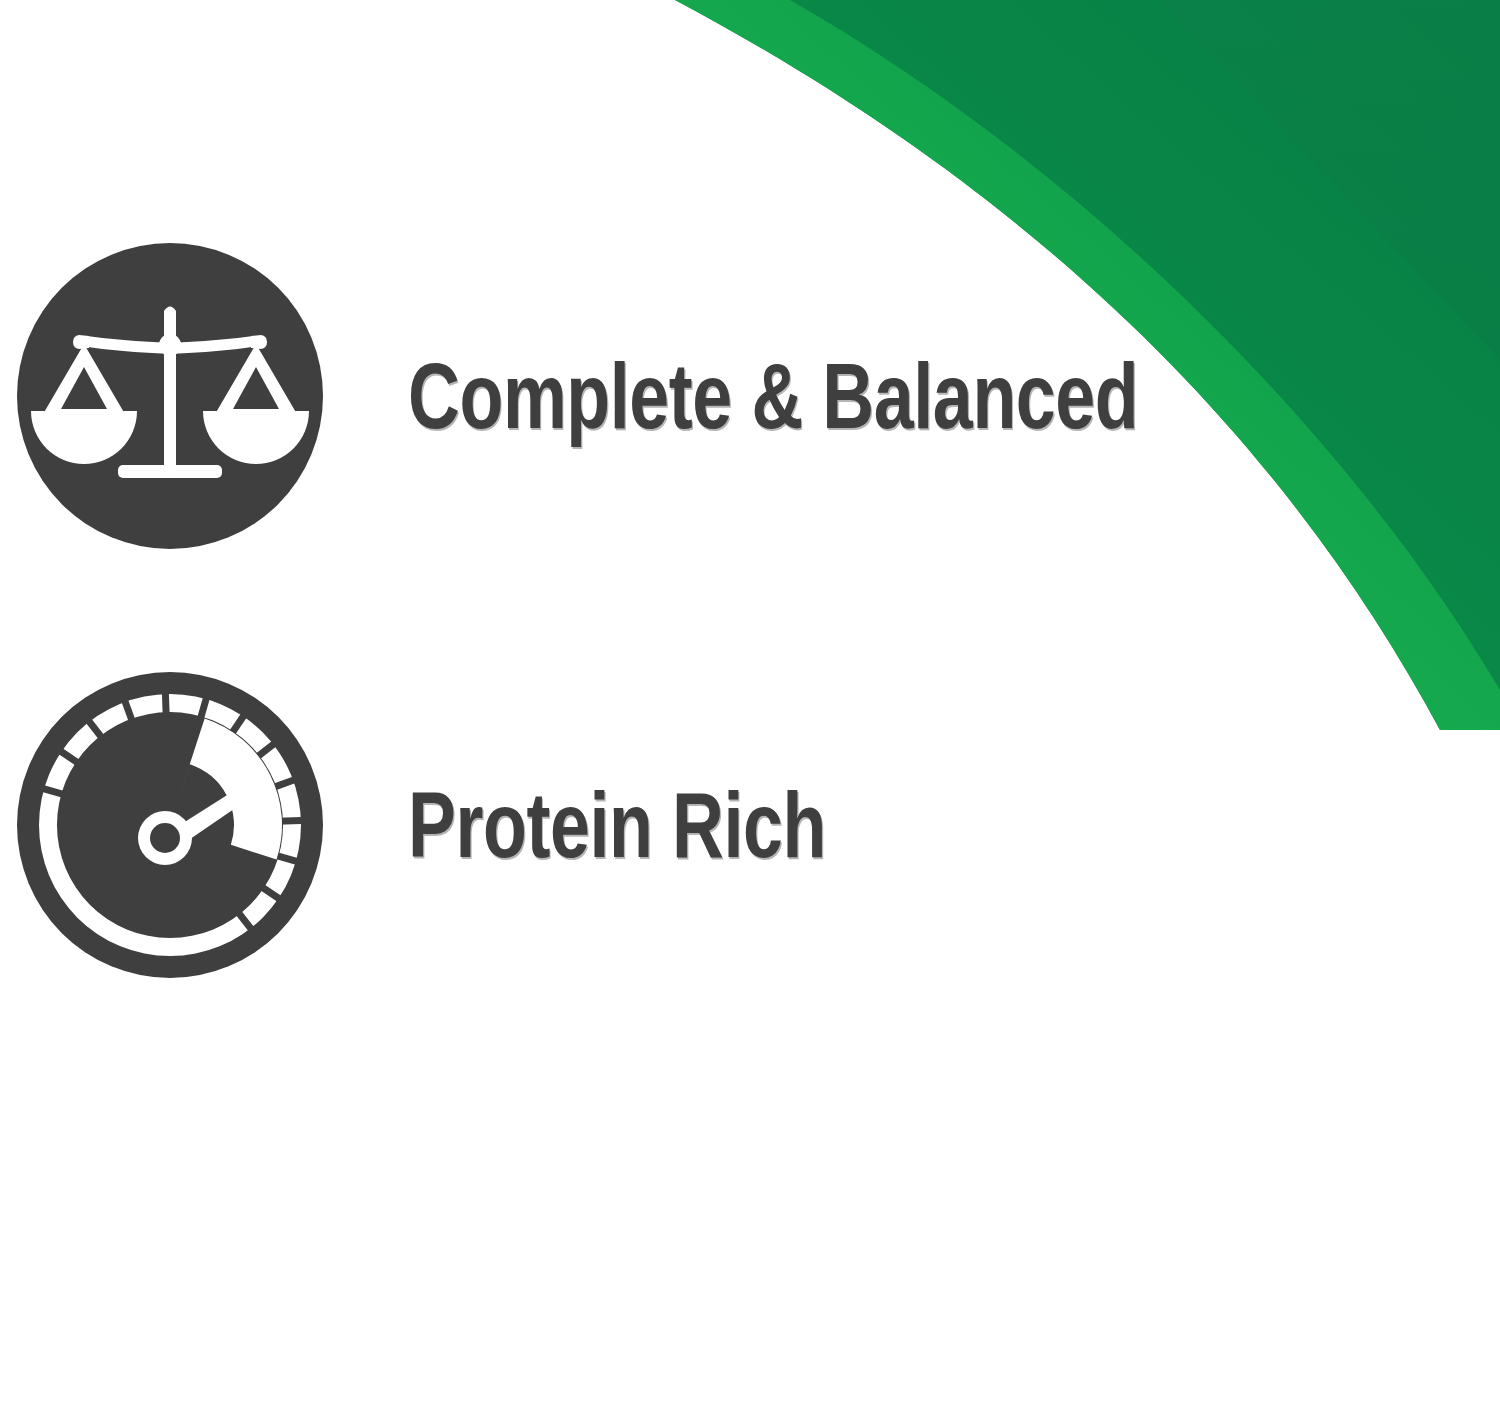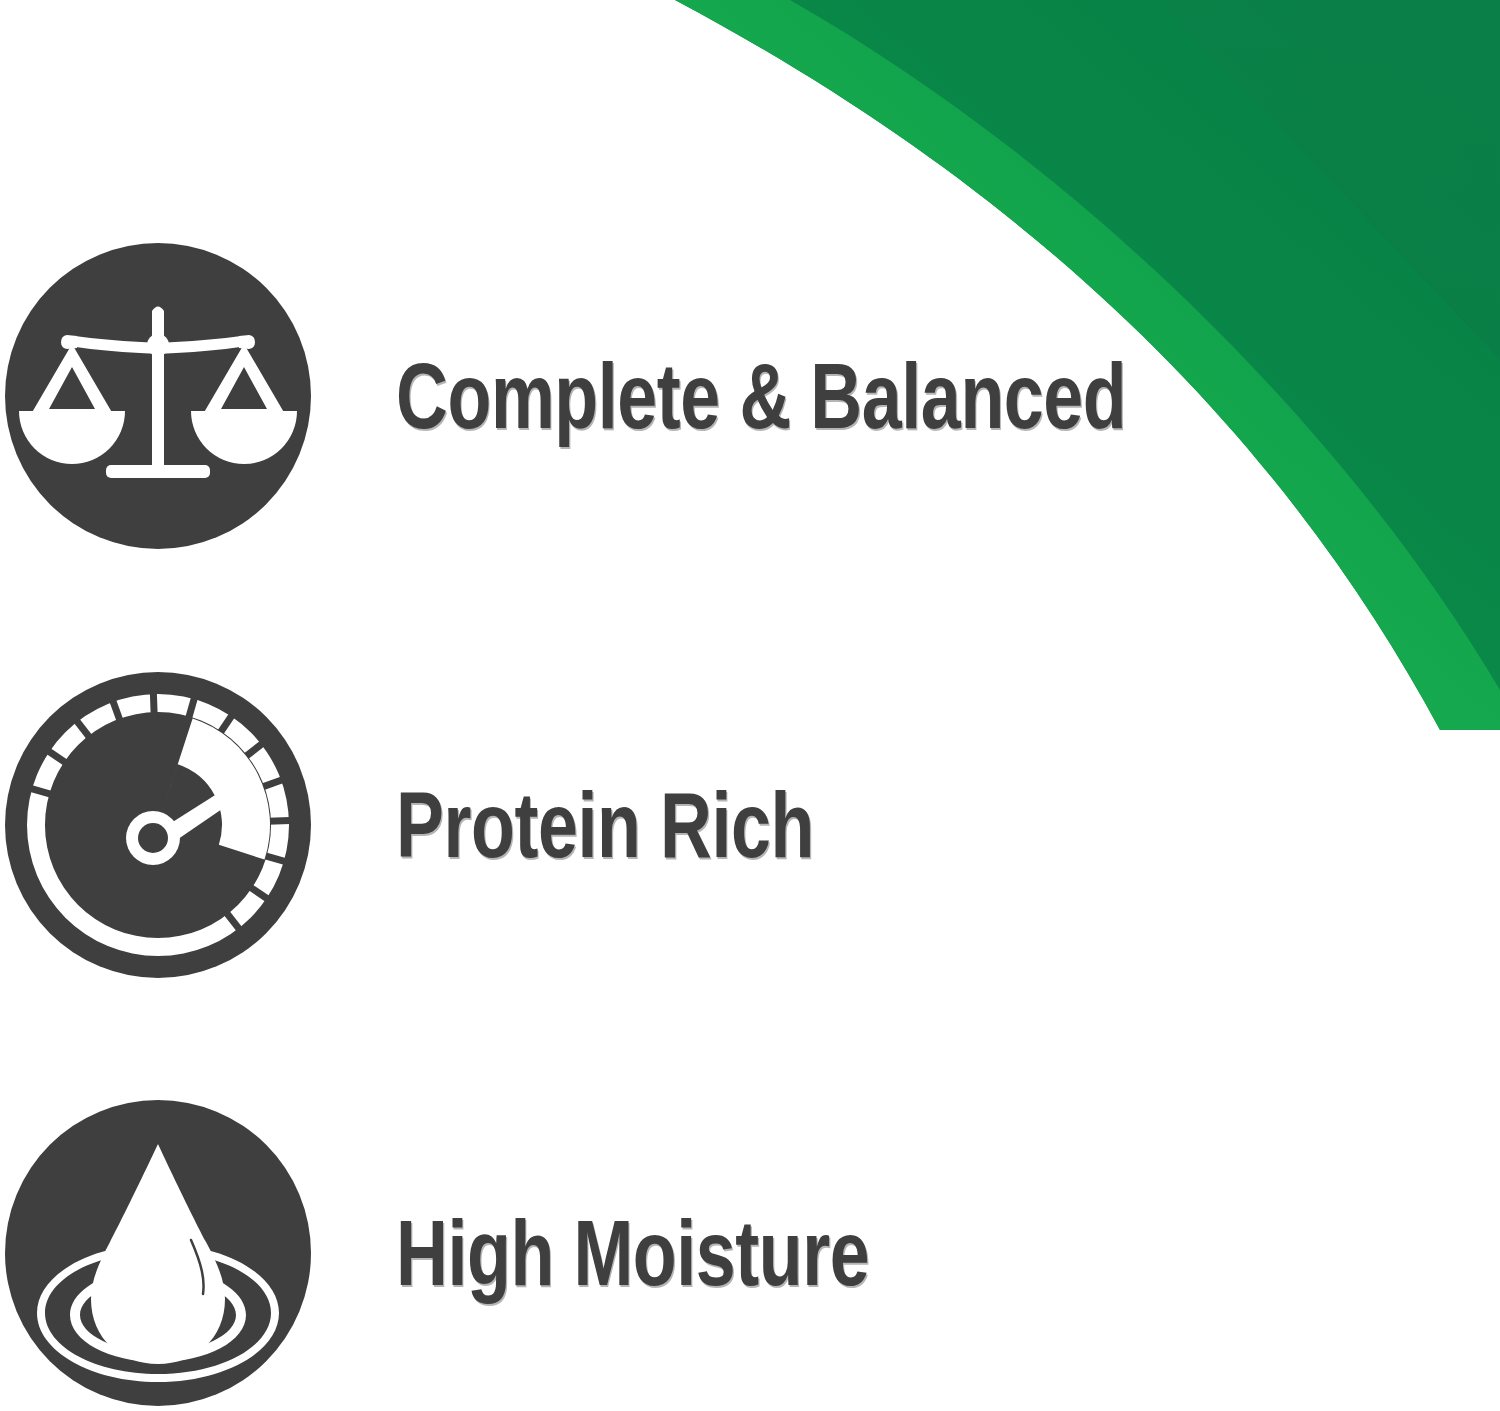--- a/index.html
+++ b/index.html
@@ -24,21 +24,21 @@
     top: 0;
     right: 0;
     width: 900px;
     height: 730px;
     pointer-events: none;
   }
 
   
   .feature-row {
     position: absolute;
-    left: 0;
+    left: 12px;
     width: 1180px;
     display: flex;
     align-items: center;
   }
   #row-0 { top: 243px; }
   #row-1 { top: 672px; align-items: center; }
   #row-2 { top: 1100px; }
 
   .icon-badge {
     flex: 0 0 auto;
@@ -214,60 +214,14 @@
 
           <circle cx="148" cy="166" r="27" fill="#ffffff"></circle>
           <circle cx="148" cy="166" r="15" fill="#3f3f3f"></circle>
         </g>
       </svg>
     </div>
 
     <div class="feature-label">Protein Rich</div>
   </div>
 
-  <div class="feature-row" id="row-2">
-
-    <div class="icon-badge">
-      <svg viewBox="0 0 306 306" aria-hidden="true">
-        <circle cx="153" cy="153" r="152" fill="#3f3f3f"></circle>
-
-        <g>
-
-          <path d="M153 144
-                   C 86 144 32 175 32 213
-                   C 32 251 86 282 153 282
-                   C 220 282 274 251 274 213
-                   C 274 175 220 144 153 144 Z
-                   M153 152
-                   C 215 152 266 179 266 213
-                   C 266 247 215 274 153 274
-                   C 91 274 40 247 40 213
-                   C 40 179 91 152 153 152 Z" fill="#ffffff" fill-rule="evenodd"></path>
-
-          <path d="M153 168
-                   C 104 168 65 189 65 215
-                   C 65 241 104 262 153 262
-                   C 202 262 241 241 241 215
-                   C 241 189 202 168 153 168 Z
-                   M153 178
-                   C 196 178 231 195 231 215
-                   C 231 235 196 252 153 252
-                   C 110 252 75 235 75 215
-                   C 75 195 110 178 153 178 Z" fill="#ffffff" fill-rule="evenodd"></path>
-
-          <path d="M153 44
-                   C 153 44 125 104 105 142
-                   C 92 166 86 183 86 199
-                   C 86 239 116 264 153 264
-                   C 190 264 220 239 220 199
-                   C 220 183 214 166 201 142
-                   C 181 104 153 44 153 44 Z" fill="#ffffff"></path>
-
-          <path d="M186 140
-                   C 197 165 200 180 198 194" fill="none" stroke="#3f3f3f" stroke-width="2.5" stroke-linecap="round"></path>
-        </g>
-      </svg>
-    </div>
-
-    <div class="feature-label">High Moisture</div>
-  </div>
 
 </div>
 
 </body></html>

